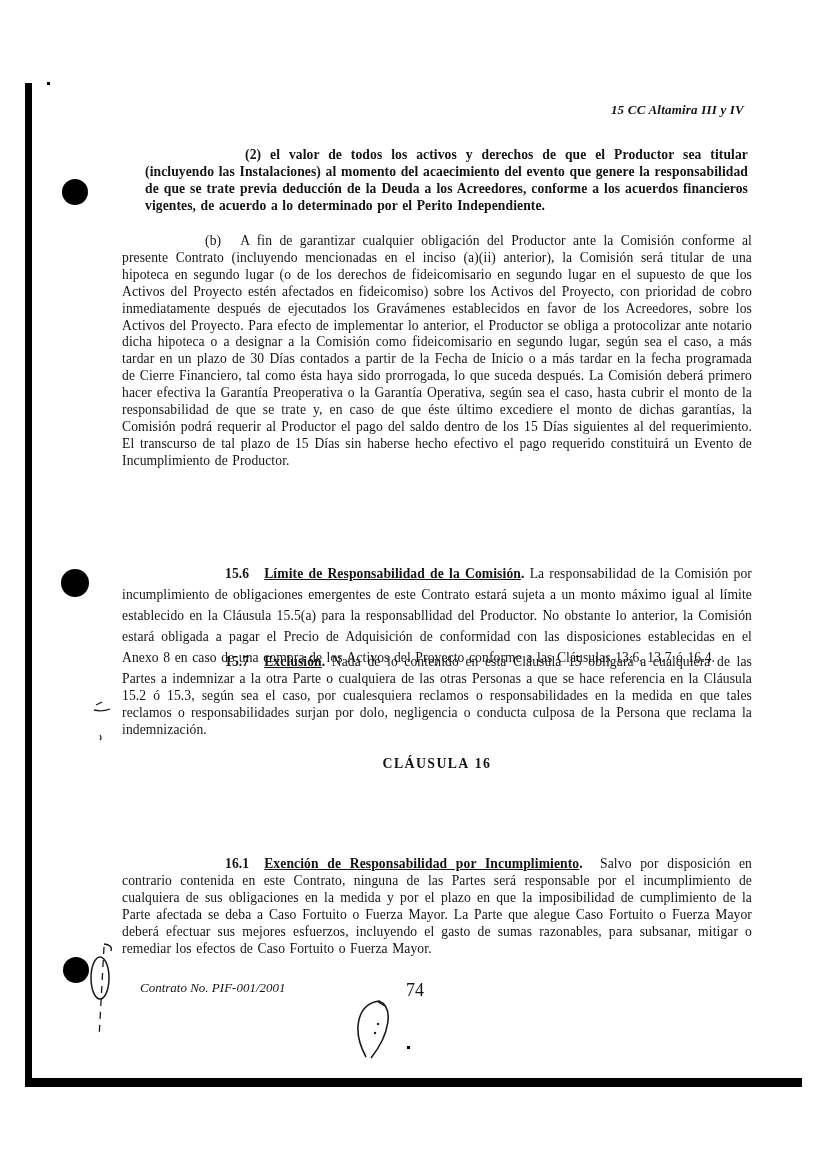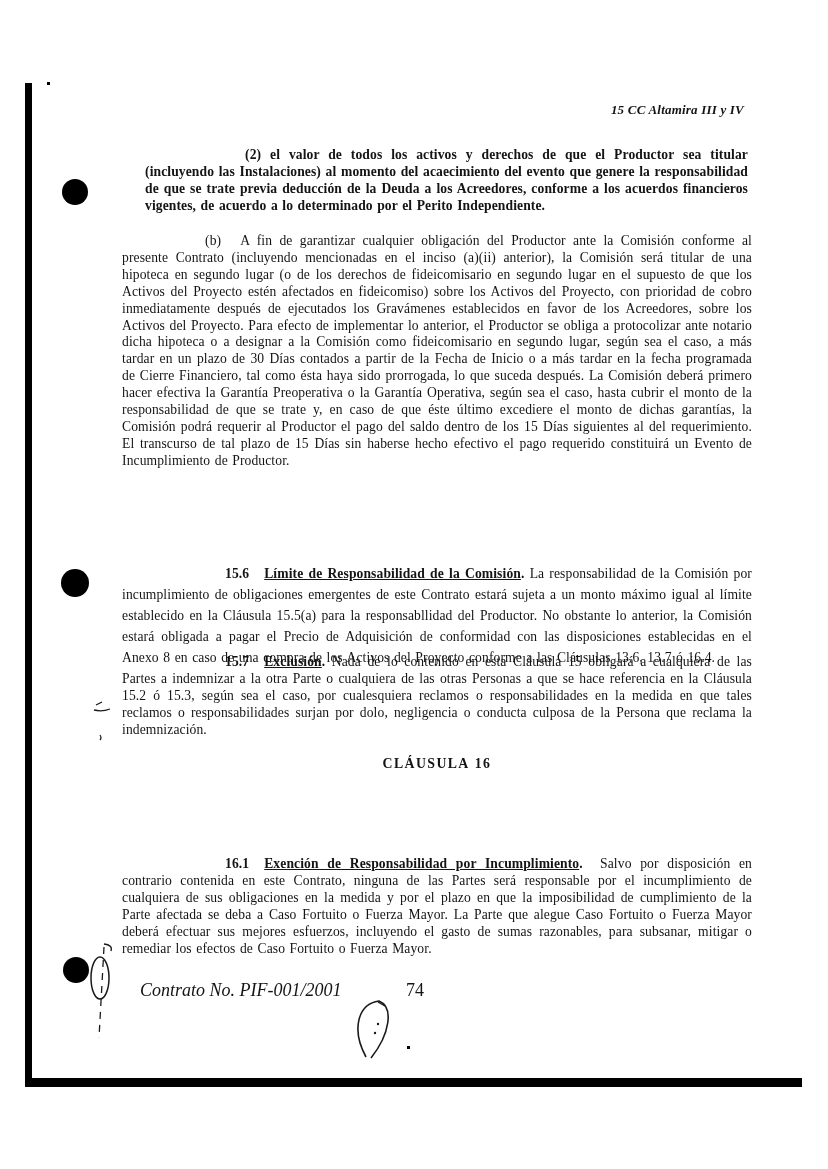--- a/index.html
+++ b/index.html
@@ -28,21 +28,21 @@
   .c16{left:122px;top:755px;width:630px;text-align:center;font-weight:bold;
        font-size:13.8px;letter-spacing:1.4px;line-height:18.5px;}
   .c16 .u{text-decoration:underline;}
   .s161{left:122px;top:816px;width:630px;text-indent:103px;margin-top:40px;}
 
   .secnum{font-weight:bold;margin-right:15px;}
   .blabel{margin-right:19px;}
   .sectitle{font-weight:bold;text-decoration:underline;}
   .secpunct{font-weight:bold;}
 
-  .footer-contract{position:absolute;left:140px;top:980px;font-style:italic;font-size:18px;}
+  .footer-contract{position:absolute;left:140px;top:980px;font-style:italic;font-size:13px;}
   .footer-page{position:absolute;left:406px;top:980px;font-size:18px;}
 
   .marks{position:absolute;left:0;top:0;pointer-events:none;}
 </style>
 </head>
 <body>
 
 <div class="frame-left"></div>
 <div class="frame-bottom"></div>
 <div class="punch p1"></div>

